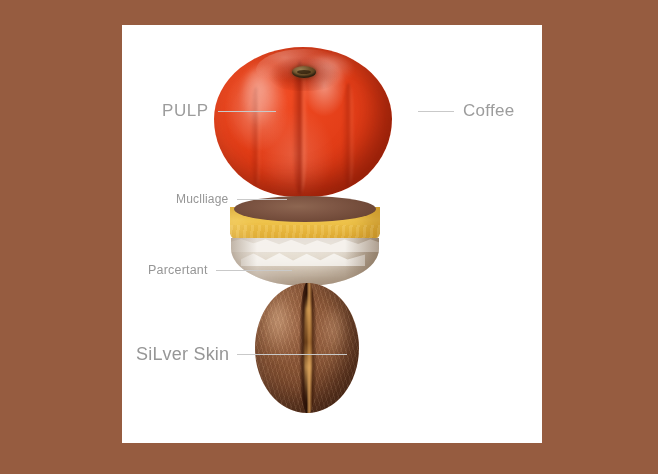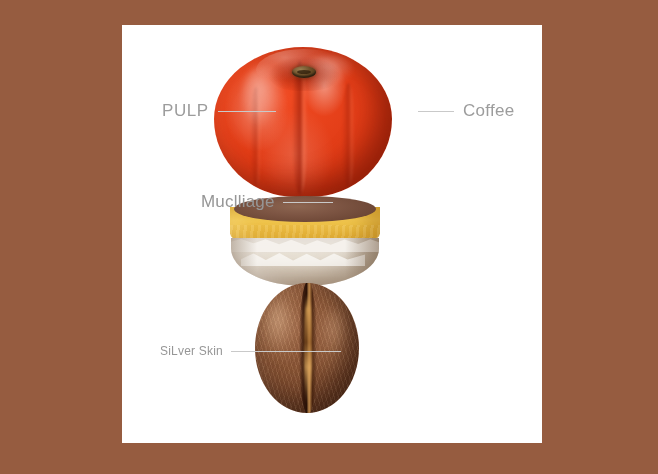--- a/index.html
+++ b/index.html
@@ -270,29 +270,29 @@
   
   #callout-pulp      { left: 40px;  top: 76px; }
   #callout-pulp .callout-text { font-size: 17px; letter-spacing: .6px; color: #9c9c9c; }
   #callout-pulp .leader { width: 58px; margin-left: 9px; }
 
   #callout-coffee    { left: 296px; top: 76px; }
   #callout-coffee .callout-text { font-size: 17px; letter-spacing: .3px; color: #9c9c9c; margin-left: 9px; }
   #callout-coffee .leader { width: 36px; }
 
   #callout-mucilage  { left: 54px;  top: 167px; }
-  #callout-mucilage .callout-text { font-size: 17px; margin-left: 25px; }
+  #callout-mucilage .callout-text { font-size: 12px; }
   #callout-mucilage .leader { width: 50px; margin-left: 8px; }
 
   #callout-parchment { left: 26px;  top: 238px; }
   #callout-parchment .callout-text { font-size: 12.5px; }
   #callout-parchment .leader { width: 76px; margin-left: 8px; }
 
   #callout-silverskin{ left: 14px;  top: 319px; }
-  #callout-silverskin .callout-text { font-size: 12px; margin-left: 24px; }
+  #callout-silverskin .callout-text { font-size: 18px; }
   #callout-silverskin .leader { width: 110px; margin-left: 8px; }
 
 </style>
 </head>
 <body>
 
 <div id="frame">
 
   <div id="panel">
 
@@ -337,20 +337,24 @@
     <div class="callout right" id="callout-coffee">
       <span class="leader"></span>
       <span class="callout-text">Coffee</span>
     </div>
 
     <div class="callout left" id="callout-mucilage">
       <span class="callout-text">Muclliage</span>
       <span class="leader"></span>
     </div>
 
+    <div class="callout left" id="callout-parchment">
+      <span class="callout-text">Parcertant</span>
+      <span class="leader"></span>
+    </div>
 
     <div class="callout left" id="callout-silverskin">
       <span class="callout-text">SiLver Skin</span>
       <span class="leader"></span>
     </div>
 
   </div>
 </div>
 
 </body></html>

